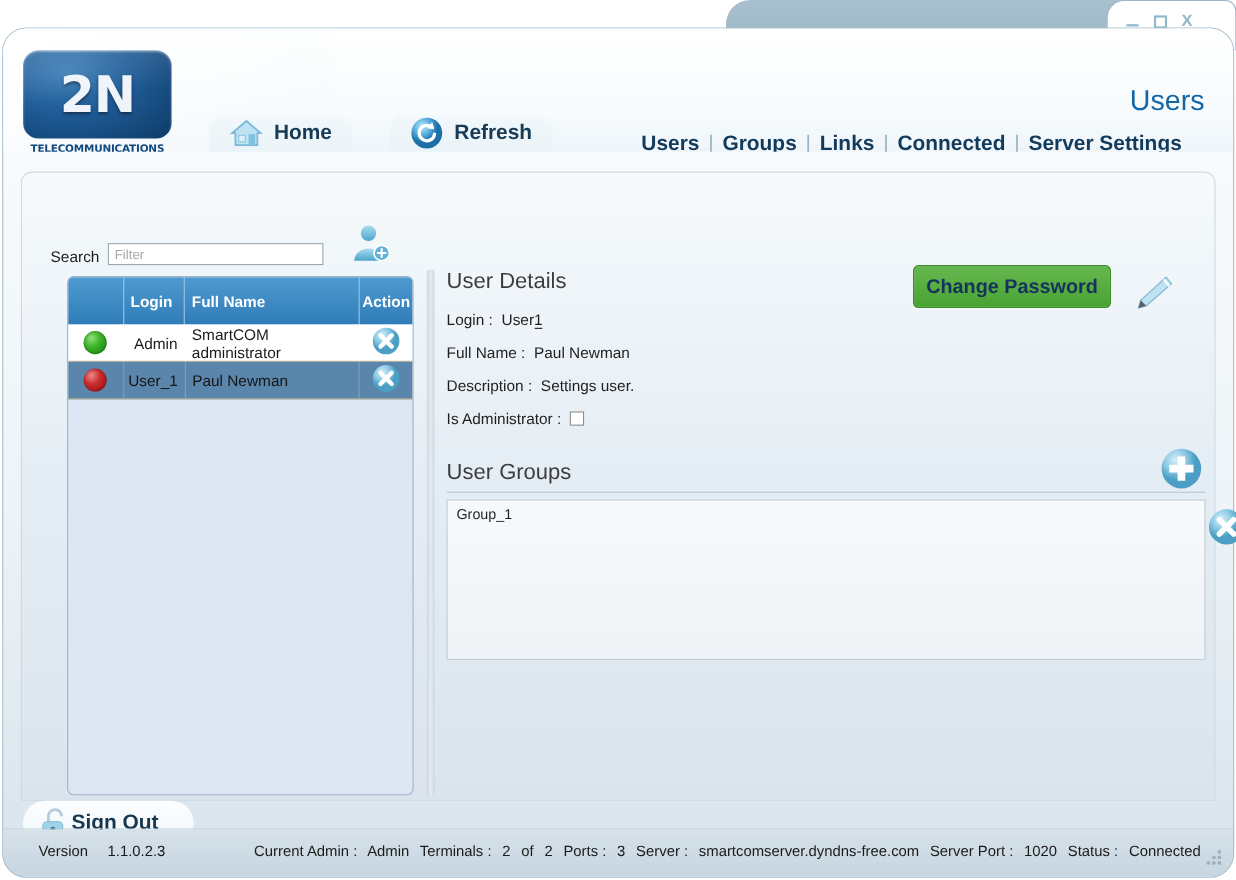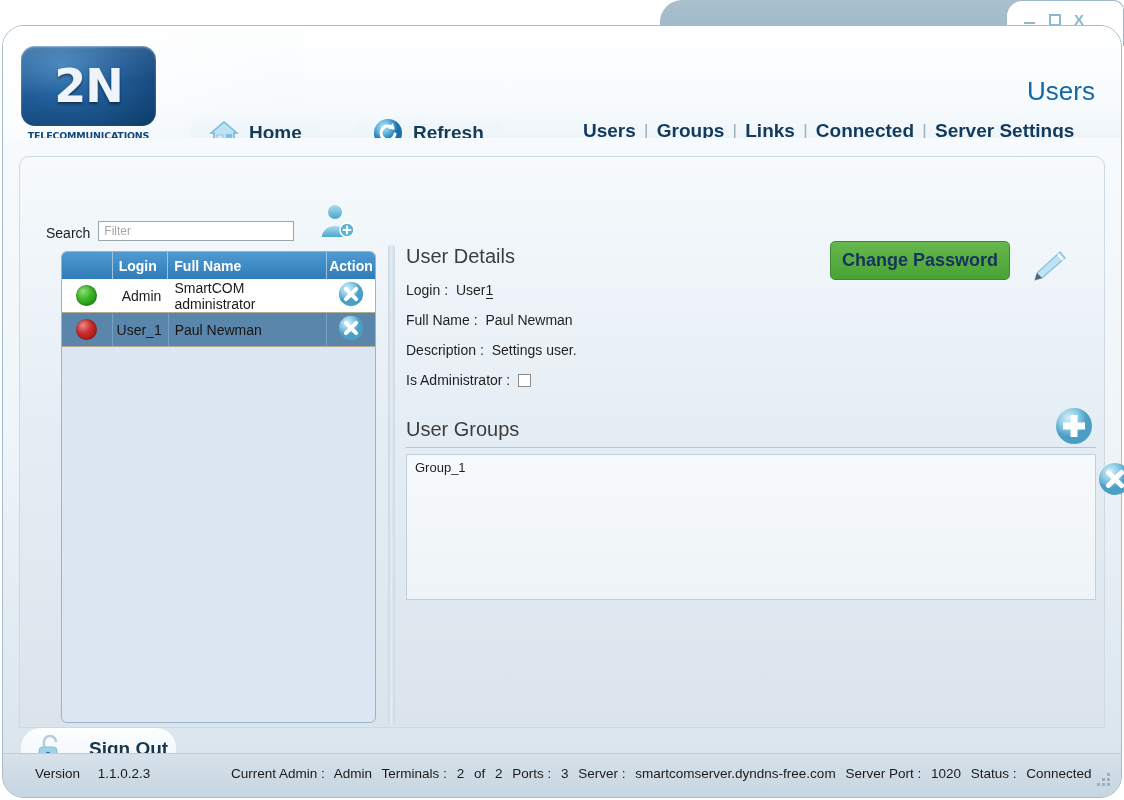--- a/index.html
+++ b/index.html
@@ -101,21 +101,21 @@
     transform: rotate(-8deg);
   }
   .logo-sub {
     margin-top: 4px;
     font-size: 9.5px; font-weight: bold; letter-spacing: -0.2px;
     color: #11487d;
     font-family: "DejaVu Sans", sans-serif;
   }
 
   .tabbtn {
-    position: absolute; top: 90px; height: 34px;
+    position: absolute; top: 78px; height: 34px;
     background: linear-gradient(180deg,#f2f8fb 0%, #eaf3f8 100%);
     border-top-left-radius: 13px;
     border-top-right-radius: 13px;
     display: flex; align-items: center; gap: 10px;
     padding: 0 18px;
     cursor: default;
   }
   .tabbtn .lbl {
     font-size: 19px; font-weight: bold; color: #173b57;
   }
@@ -172,21 +172,21 @@
   
   .userlist {
     position: absolute; left: 41px; top: 94px;
     width: 315px; height: 472px;
     background: #dde7f3;
     border: 1px solid #9bb4c9;
     border-radius: 6px;
     overflow: hidden;
   }
   .ul-head {
-    display: flex; height: 27px;
+    display: flex; height: 43px;
     background: linear-gradient(180deg,#4f9ad0 0%, #2f7cb8 100%);
     color: #ffffff;
     font-size: 14px; font-weight: bold;
     align-items: center;
   }
   .ul-head > div { padding: 0 6px; height:100%; display:flex; align-items:center; }
   .c-status { width: 50px; }
   .c-login  { width: 56px; border-left: 1px solid #9fc4e0; }
   .c-name   { width: 160px; border-left: 1px solid #9fc4e0; }
   .c-action { width: 49px; border-left: 1px solid #9fc4e0; justify-content:center; padding:0; }
@@ -266,21 +266,21 @@
     padding: 5px 8px;
   }
   .del-group-icon { position: absolute; right: -38px; top: 6px; width: 36px; height: 36px; }
 
   
   .signout {
     position: absolute; left: 18px; top: 702px;
     width: 155px; height: 42px;
     background: linear-gradient(180deg,#fcfeff 0%, #eff5f9 100%);
     border-radius: 20px;
-    display: flex; align-items: center; gap: 24px;
+    display: flex; align-items: center; gap: 0;
     padding-left: 14px;
     cursor: default;
   }
   .signout .lbl { font-size: 19px; font-weight: bold; color: #17374f; }
   .lock-icon { width: 30px; height: 32px; }
 
   
   .statusbar {
     position: absolute; left: 0; bottom: 0;
     width: 1118px; height: 44px;

